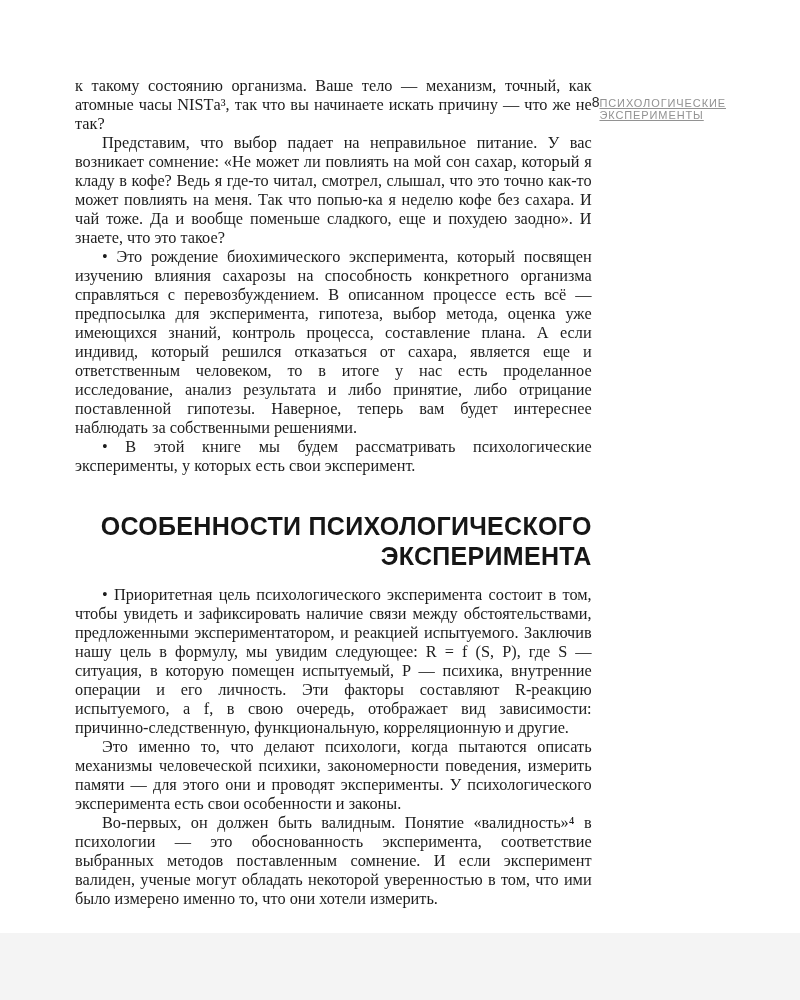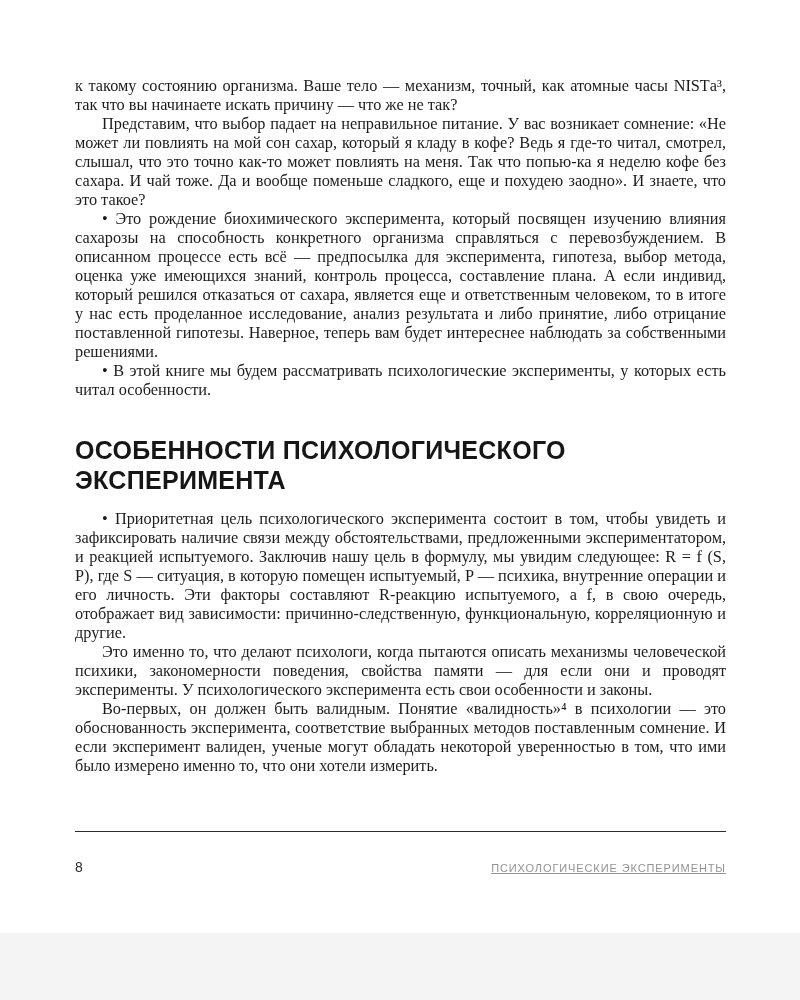--- a/index.html
+++ b/index.html
@@ -7,35 +7,36 @@
     width: 800px; height: 1000px;
     background: #f4f4f4;
     font-family: "Liberation Serif", serif;
     color: #1c1c1c;
   }
   .page {
     box-sizing: border-box;
     width: 800px; height: 933px;
     background: #ffffff;
     padding: 76px 74px 58px 75px;
-    display: flex; flex-direction: column;
+    display: flex; flex-direction: row;
     overflow: hidden;
   }
   .bodytext p {
     font-size: 16.3px; line-height: 19px;
     text-align: justify; margin: 0;
     hyphens: auto; -webkit-hyphens: auto;
   }
   .bodytext p.indent { text-indent: 27px; }
   .heading {
     font-family: "Liberation Sans", sans-serif;
     font-weight: 700; font-size: 25px; line-height: 30px;
     letter-spacing: 0.3px; color: #161616;
     margin: 36px 0 14px 0;
     white-space: pre-line;
+    text-align: right;
   }
   .footnotes { margin-top: auto; }
   .fn-rule {
     border: none; border-top: 1.5px solid #2b2b2b;
     margin: 0 0 9px 0;
   }
   .footnotes p {
     font-size: 14.3px; line-height: 17.5px;
     text-align: justify; margin: 0; text-indent: 22px;
     hyphens: auto; -webkit-hyphens: auto;
@@ -56,27 +57,27 @@
 </style>
 </head>
 <body>
 
 <div class="page">
 
   <div class="bodytext">
     <p>к такому состоянию организма. Ваше тело — механизм, точный, как атомные часы NISTа³, так что вы начинаете искать причину — что же не так?</p>
     <p class="indent">Представим, что выбор падает на неправильное питание. У вас возникает сомнение: «Не может ли повлиять на мой сон сахар, который я кладу в кофе? Ведь я где-то читал, смотрел, слышал, что это точно как-то может повлиять на меня. Так что попью-ка я неделю кофе без сахара. И чай тоже. Да и вообще поменьше сладкого, еще и похудею заодно». И знаете, что это такое?</p>
     <p class="indent">• Это рождение биохимического эксперимента, который посвящен изучению влияния сахарозы на способность конкретного организма справляться с перевозбуждением. В описанном процессе есть всё — предпосылка для эксперимента, гипотеза, выбор метода, оценка уже имеющихся знаний, контроль процесса, составление плана. А если индивид, который решился отказаться от сахара, является еще и ответственным человеком, то в итоге у нас есть проделанное исследование, анализ результата и либо принятие, либо отрицание поставленной гипотезы. Наверное, теперь вам будет интереснее наблюдать за собственными решениями.</p>
-    <p class="indent">• В этой книге мы будем рассматривать психологические эксперименты, у которых есть читал особенности.</p>
+    <p class="indent">• В этой книге мы будем рассматривать психологические эксперименты, у которых есть свои эксперимент.</p>
 
     <h1 class="heading">ОСОБЕННОСТИ ПСИХОЛОГИЧЕСКОГО
 ЭКСПЕРИМЕНТА</h1>
 
     <p class="indent">• Приоритетная цель психологического эксперимента состоит в том, чтобы увидеть и зафиксировать наличие связи между обстоятельствами, предложенными экспериментатором, и реакцией испытуемого. Заключив нашу цель в формулу, мы увидим следующее: R = f (S, P), где S — ситуация, в которую помещен испытуемый, P — психика, внутренние операции и его личность. Эти факторы составляют R-реакцию испытуемого, а f, в свою очередь, отображает вид зависимости: причинно-следственную, функциональную, корреляционную и другие.</p>
-    <p class="indent">Это именно то, что делают психологи, когда пытаются описать механизмы человеческой психики, закономерности поведения, свойства памяти — для если они и проводят эксперименты. У психологического эксперимента есть свои особенности и законы.</p>
+    <p class="indent">Это именно то, что делают психологи, когда пытаются описать механизмы человеческой психики, закономерности поведения, измерить памяти — для этого они и проводят эксперименты. У психологического эксперимента есть свои особенности и законы.</p>
     <p class="indent">Во-первых, он должен быть валидным. Понятие «валидность»⁴ в психологии — это обоснованность эксперимента, соответствие выбранных методов поставленным сомнение. И если эксперимент валиден, ученые могут обладать некоторой уверенностью в том, что ими было измерено именно то, что они хотели измерить.</p>
   </div>
 
   <div class="footnotes">
     <hr class="fn-rule">
   </div>
 
   <div class="footer">
     <span class="page-number">8</span>
     <span class="running-title">ПСИХОЛОГИЧЕСКИЕ ЭКСПЕРИМЕНТЫ</span>

